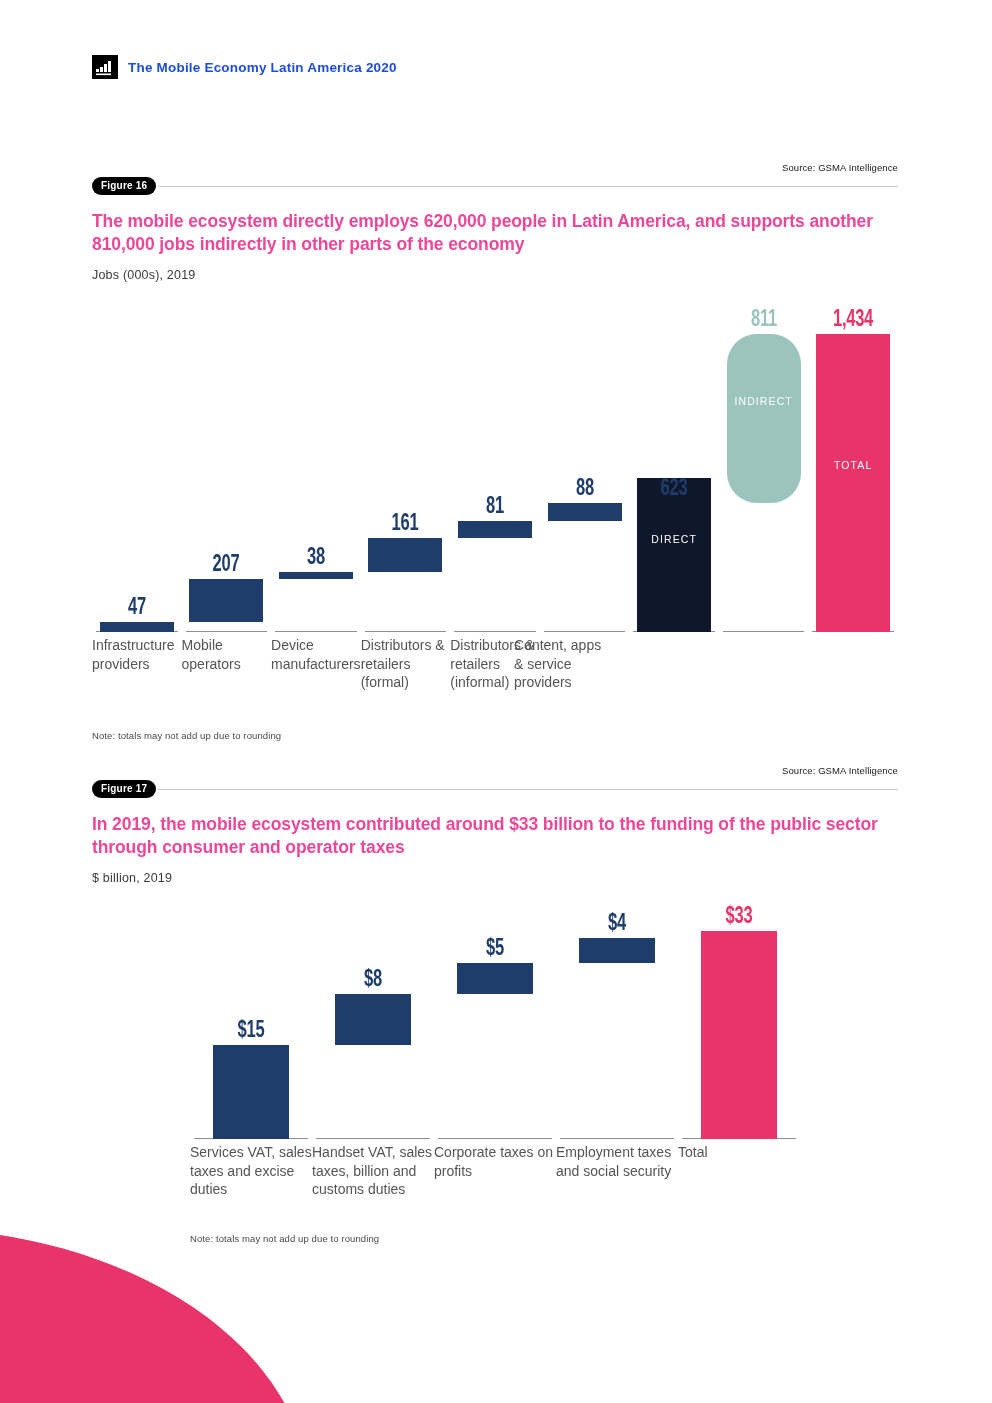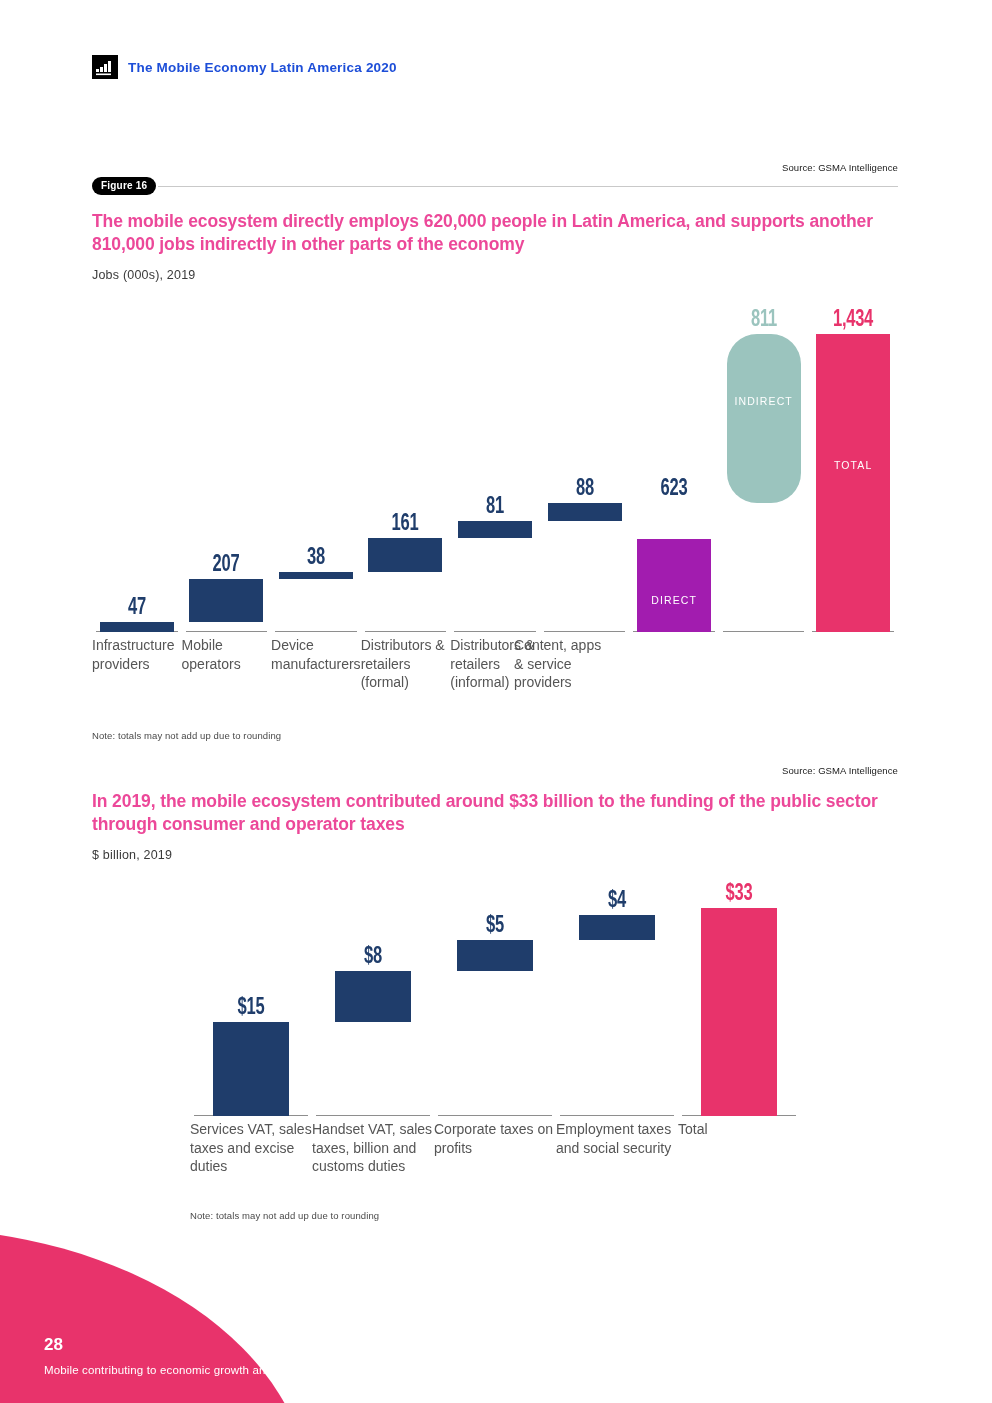--- a/index.html
+++ b/index.html
@@ -110,21 +110,21 @@
           <div class="axis-seg" style="left: 272.667px; width: 81.5556px; top: 339px;"></div>
           <div class="bar" style="left: 276.444px; width: 74px; height: 33.4575px; bottom: 60.6806px; background: rgb(31, 61, 107);"></div>
           <div class="val-label" style="left: 254.444px; width: 118px; bottom: 96.1381px; color: rgb(31, 61, 107);">161</div>
           <div class="axis-seg" style="left: 362.222px; width: 81.5556px; top: 339px;"></div>
           <div class="bar" style="left: 366px; width: 74px; height: 16.8326px; bottom: 94.1381px; background: rgb(31, 61, 107);"></div>
           <div class="val-label" style="left: 344px; width: 118px; bottom: 112.971px; color: rgb(31, 61, 107);">81</div>
           <div class="axis-seg" style="left: 451.778px; width: 81.5556px; top: 339px;"></div>
           <div class="bar" style="left: 455.556px; width: 74px; height: 18.2873px; bottom: 110.971px; background: rgb(31, 61, 107);"></div>
           <div class="val-label" style="left: 433.556px; width: 118px; bottom: 131.258px; color: rgb(31, 61, 107);">88</div>
           <div class="axis-seg" style="left: 541.333px; width: 81.5556px; top: 339px;"></div>
-          <div class="bar" style="left: 545.111px; width: 74px; height: 93px; bottom: 0px; background: #a21caf;">
+          <div class="bar" style="left: 545.111px; width: 74px; height: 154px; bottom: 0px; background: #0f172a;">
             <div class="bar-inner-label" style="top: 54.3756px;">DIRECT</div>
           </div>
           <div class="val-label" style="left: 523.111px; width: 118px; bottom: 131.466px; color: rgb(31, 61, 107);">623</div>
           <div class="axis-seg" style="left: 630.889px; width: 81.5556px; top: 339px;"></div>
           <div class="bar" style="left: 634.667px; width: 74px; height: 168.534px; bottom: 129.466px; background: rgb(155, 196, 190); border-radius: 30px;">
             <div class="bar-inner-label" style="top: 60.6723px;">INDIRECT</div>
           </div>
           <div class="val-label" style="left: 612.667px; width: 118px; bottom: 300px; color: rgb(155, 196, 190);">811</div>
           <div class="axis-seg" style="left: 720.444px; width: 81.5556px; top: 339px;"></div>
           <div class="bar" style="left: 724.222px; width: 74px; height: 298px; bottom: 0px; background: rgb(232, 51, 107);">
@@ -139,20 +139,24 @@
           <div class="cat-label" style="left: 268.667px; width: 89.5556px; top: 4px;">Distributors &amp; retailers (formal)</div>
           <div class="cat-label" style="left: 358.222px; width: 89.5556px; top: 4px;">Distributors &amp; retailers (informal)</div>
           <div class="cat-label" style="left: 422px; width: 89.5556px; top: 4px;">Content, apps &amp; service providers</div>
         </div>
       <div class="fig-note" style="margin-top:6px;">Note: totals may not add up due to rounding</div>
     </div>
   </div>
 
   <div class="figure" id="fig17" style="top:765px;">
     <div class="source-line">Source: GSMA Intelligence</div>
+    <div class="fig-rule">
+      <span class="fig-badge">Figure 17</span>
+      <span class="fig-rule-line"></span>
+    </div>
     <div class="fig-title">In 2019, the mobile ecosystem contributed around $33 billion to the funding of the public sector through consumer and operator taxes</div>
     <div class="fig-subtitle">$ billion, 2019</div>
     <div class="chart">
       <div class="plot" id="plot17" style="height:244px;margin-left:98px;width:610px;">
           <div class="axis-seg" style="left: 4px; width: 114px; top: 243px;"></div>
           <div class="bar" style="left: 23px; width: 76px; height: 94.5455px; bottom: 0px; background: rgb(31, 61, 107);"></div>
           <div class="val-label" style="left: 1px; width: 120px; bottom: 96.5455px; color: rgb(31, 61, 107);">$15</div>
           <div class="axis-seg" style="left: 126px; width: 114px; top: 243px;"></div>
           <div class="bar" style="left: 145px; width: 76px; height: 50.4242px; bottom: 94.5455px; background: rgb(31, 61, 107);"></div>
           <div class="val-label" style="left: 123px; width: 120px; bottom: 146.97px; color: rgb(31, 61, 107);">$8</div>
@@ -173,18 +177,14 @@
           <div class="cat-label" style="left: 366px; width: 122px; top: 4px;">Employment taxes and social security</div>
           <div class="cat-label" style="left: 488px; width: 122px; top: 4px;">Total</div>
         </div>
       <div class="fig-note" style="margin-top:12px;margin-left:98px;">Note: totals may not add up due to rounding</div>
     </div>
   </div>
 
   <div class="footer-wedge">
     <div class="shape"></div>
   </div>
-  <div class="footer-text">
-    <div class="footer-page">28</div>
-    <div class="footer-sub">Mobile contributing to economic growth and social progress</div>
-  </div>
 
 </div>
 
 </body></html>

